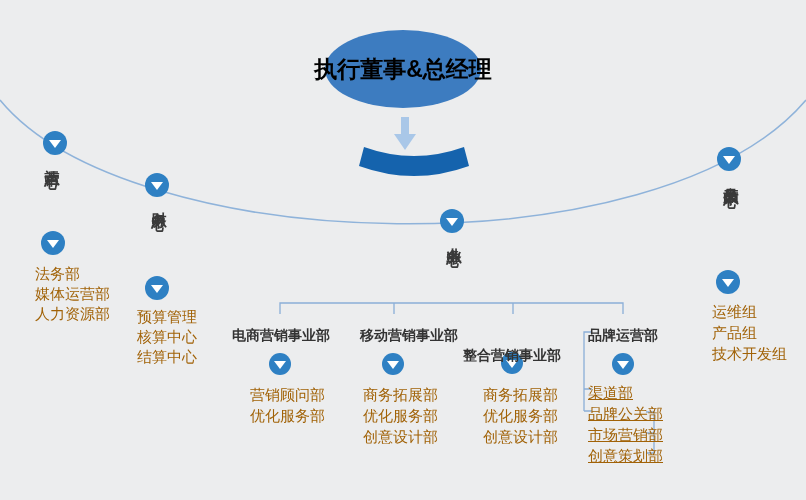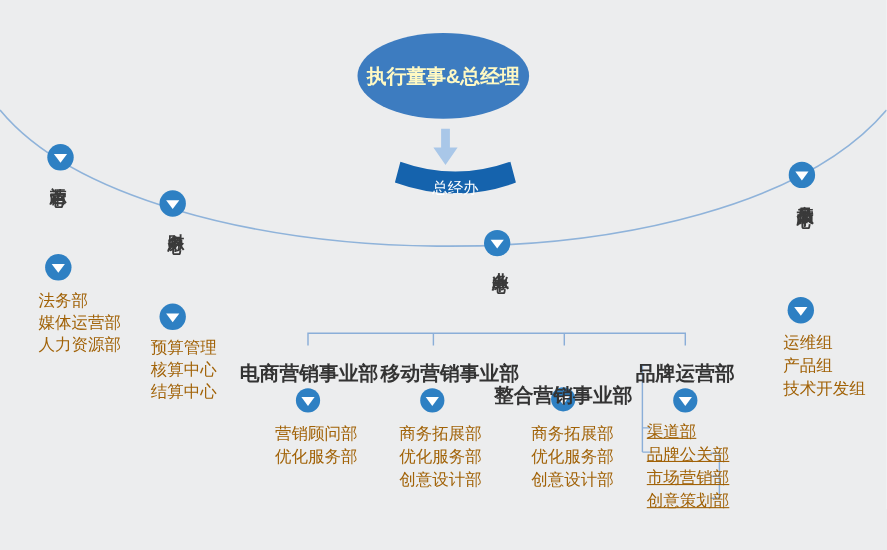--- a/index.html
+++ b/index.html
@@ -11,21 +11,21 @@
     overflow:hidden;
   }
   .layer{position:absolute;left:0;top:0;z-index:1;}
   .curve{fill:none;stroke:#8fb3da;stroke-width:1.5;}
   .bracket{fill:none;stroke:#8aaed8;stroke-width:1.3;}
   .root-ellipse{
     position:absolute;z-index:2;
     left:325px;top:30px;width:156px;height:78px;
     background:#3d7cc0;border-radius:50%;
     display:flex;align-items:center;justify-content:center;
-    color:#fef9c3;font-size:18px;font-weight:bold;white-space:nowrap;
+    color:#000000;font-size:23px;font-weight:bold;white-space:nowrap;
   }
   .banner-label{
     position:absolute;z-index:2;
     left:364px;top:162px;width:100px;
     text-align:center;color:#ffffff;font-size:14px;white-space:nowrap;
   }
   .node{
     position:absolute;z-index:2;
     width:24px;height:24px;border-radius:50%;
     background:#2e80c3;
@@ -40,21 +40,21 @@
   }
   .v-label{
     position:absolute;z-index:2;
     writing-mode:vertical-rl;text-orientation:upright;
     font-size:15px;font-weight:bold;letter-spacing:1px;
     color:#3a3a3a;white-space:nowrap;
   }
   .unit-title{
     position:absolute;z-index:2;
     width:130px;text-align:center;
-    font-size:18px;font-weight:bold;color:#333333;white-space:nowrap;
+    font-size:14px;font-weight:bold;color:#333333;white-space:nowrap;
   }
   .dept-list{
     position:absolute;z-index:2;
     font-size:15px;color:#a16207;white-space:nowrap;
   }
   .lh20{line-height:20px;}
   .lh21{line-height:21px;}
 </style>
 </head>
 <body>
@@ -67,21 +67,20 @@
     <path class="bracket" d="M 592 332 L 584 332 L 584 411 M 584 389 L 592 389 M 584 411 L 592 411"></path>
     <path class="bracket" d="M 646 412 L 654 412 L 654 453 L 646 453 M 654 433 L 646 433"></path>
     <polygon points="401,117 409,117 409,134 416,134 405,150 394,134 401,134" fill="#a9c7e8"></polygon>
     <path d="M 364 147 Q 414 165 464 147 L 469 166 Q 414 186 359 166 Z" fill="#1563ad"></path>
   </svg>
 
   <div class="root-ellipse">
     <span>执行董事&amp;总经理</span>
   </div>
 
-  <div class="banner-label">总经办</div>
 
   <div class="node" style="left:43px;top:131px;">
       <div class="tri"></div>
     </div>
   <div class="node" style="left:41px;top:231px;">
       <div class="tri"></div>
     </div>
   <div class="node" style="left:145px;top:173px;">
       <div class="tri"></div>
     </div>

